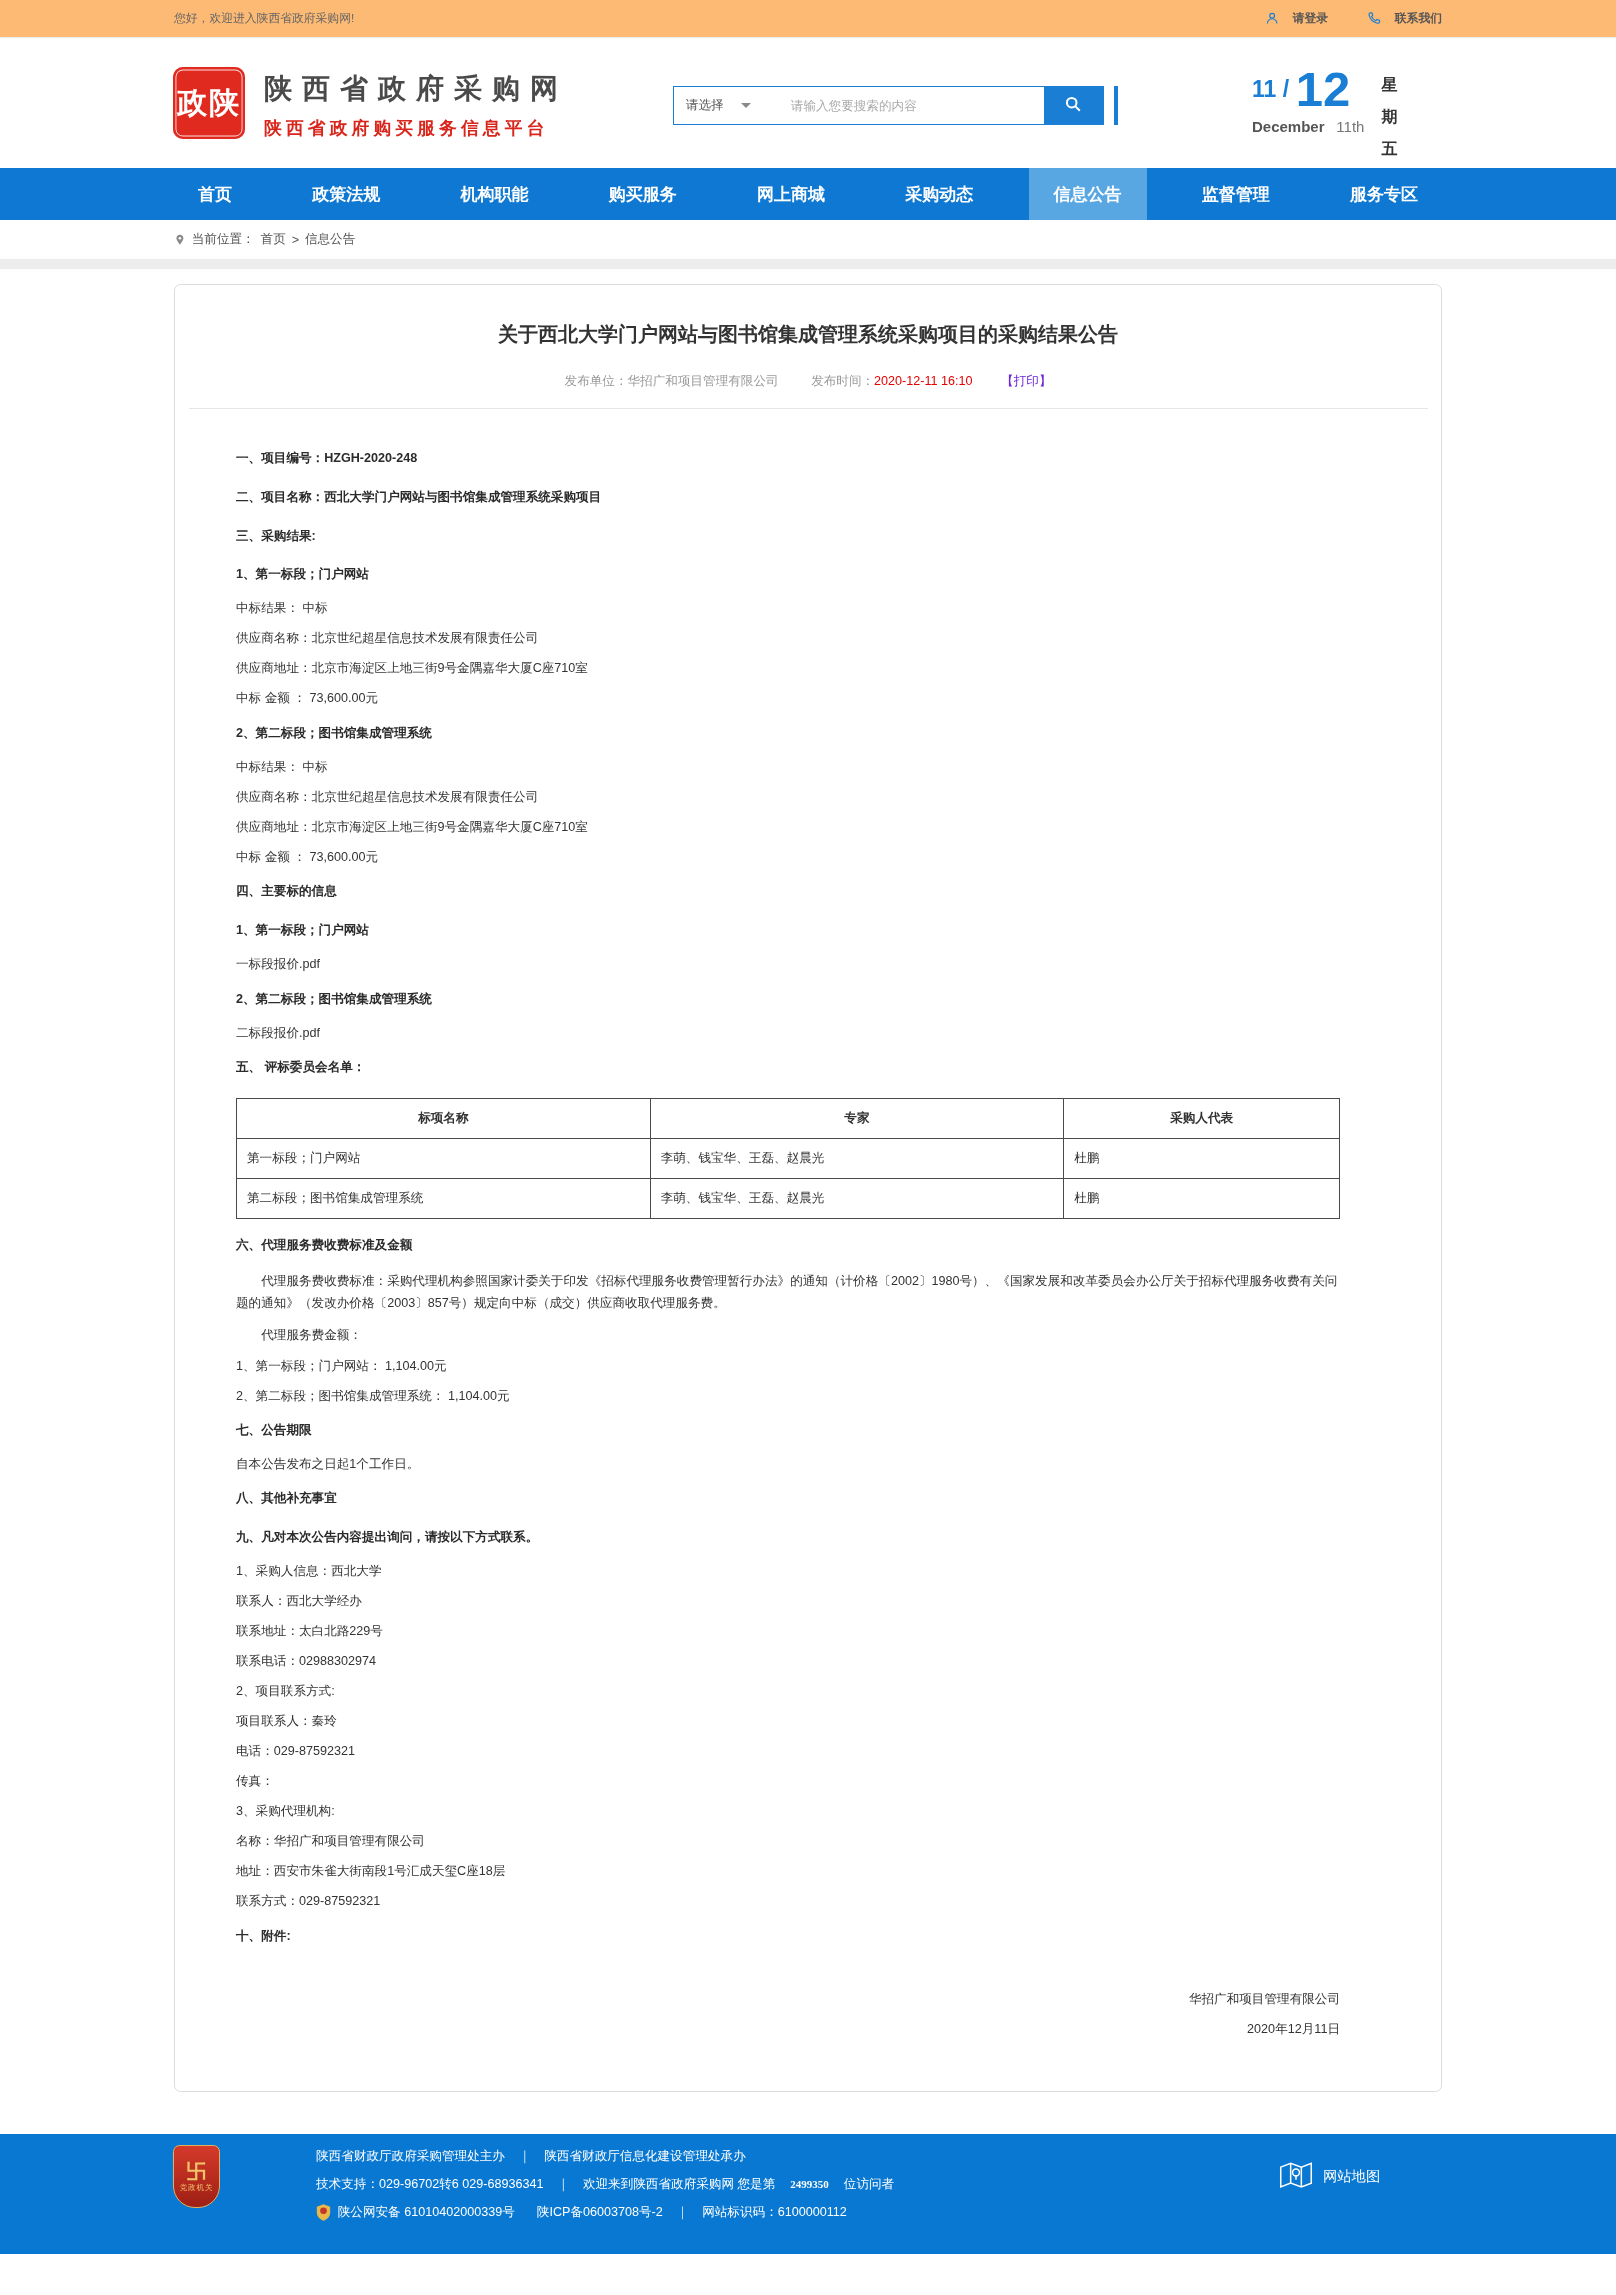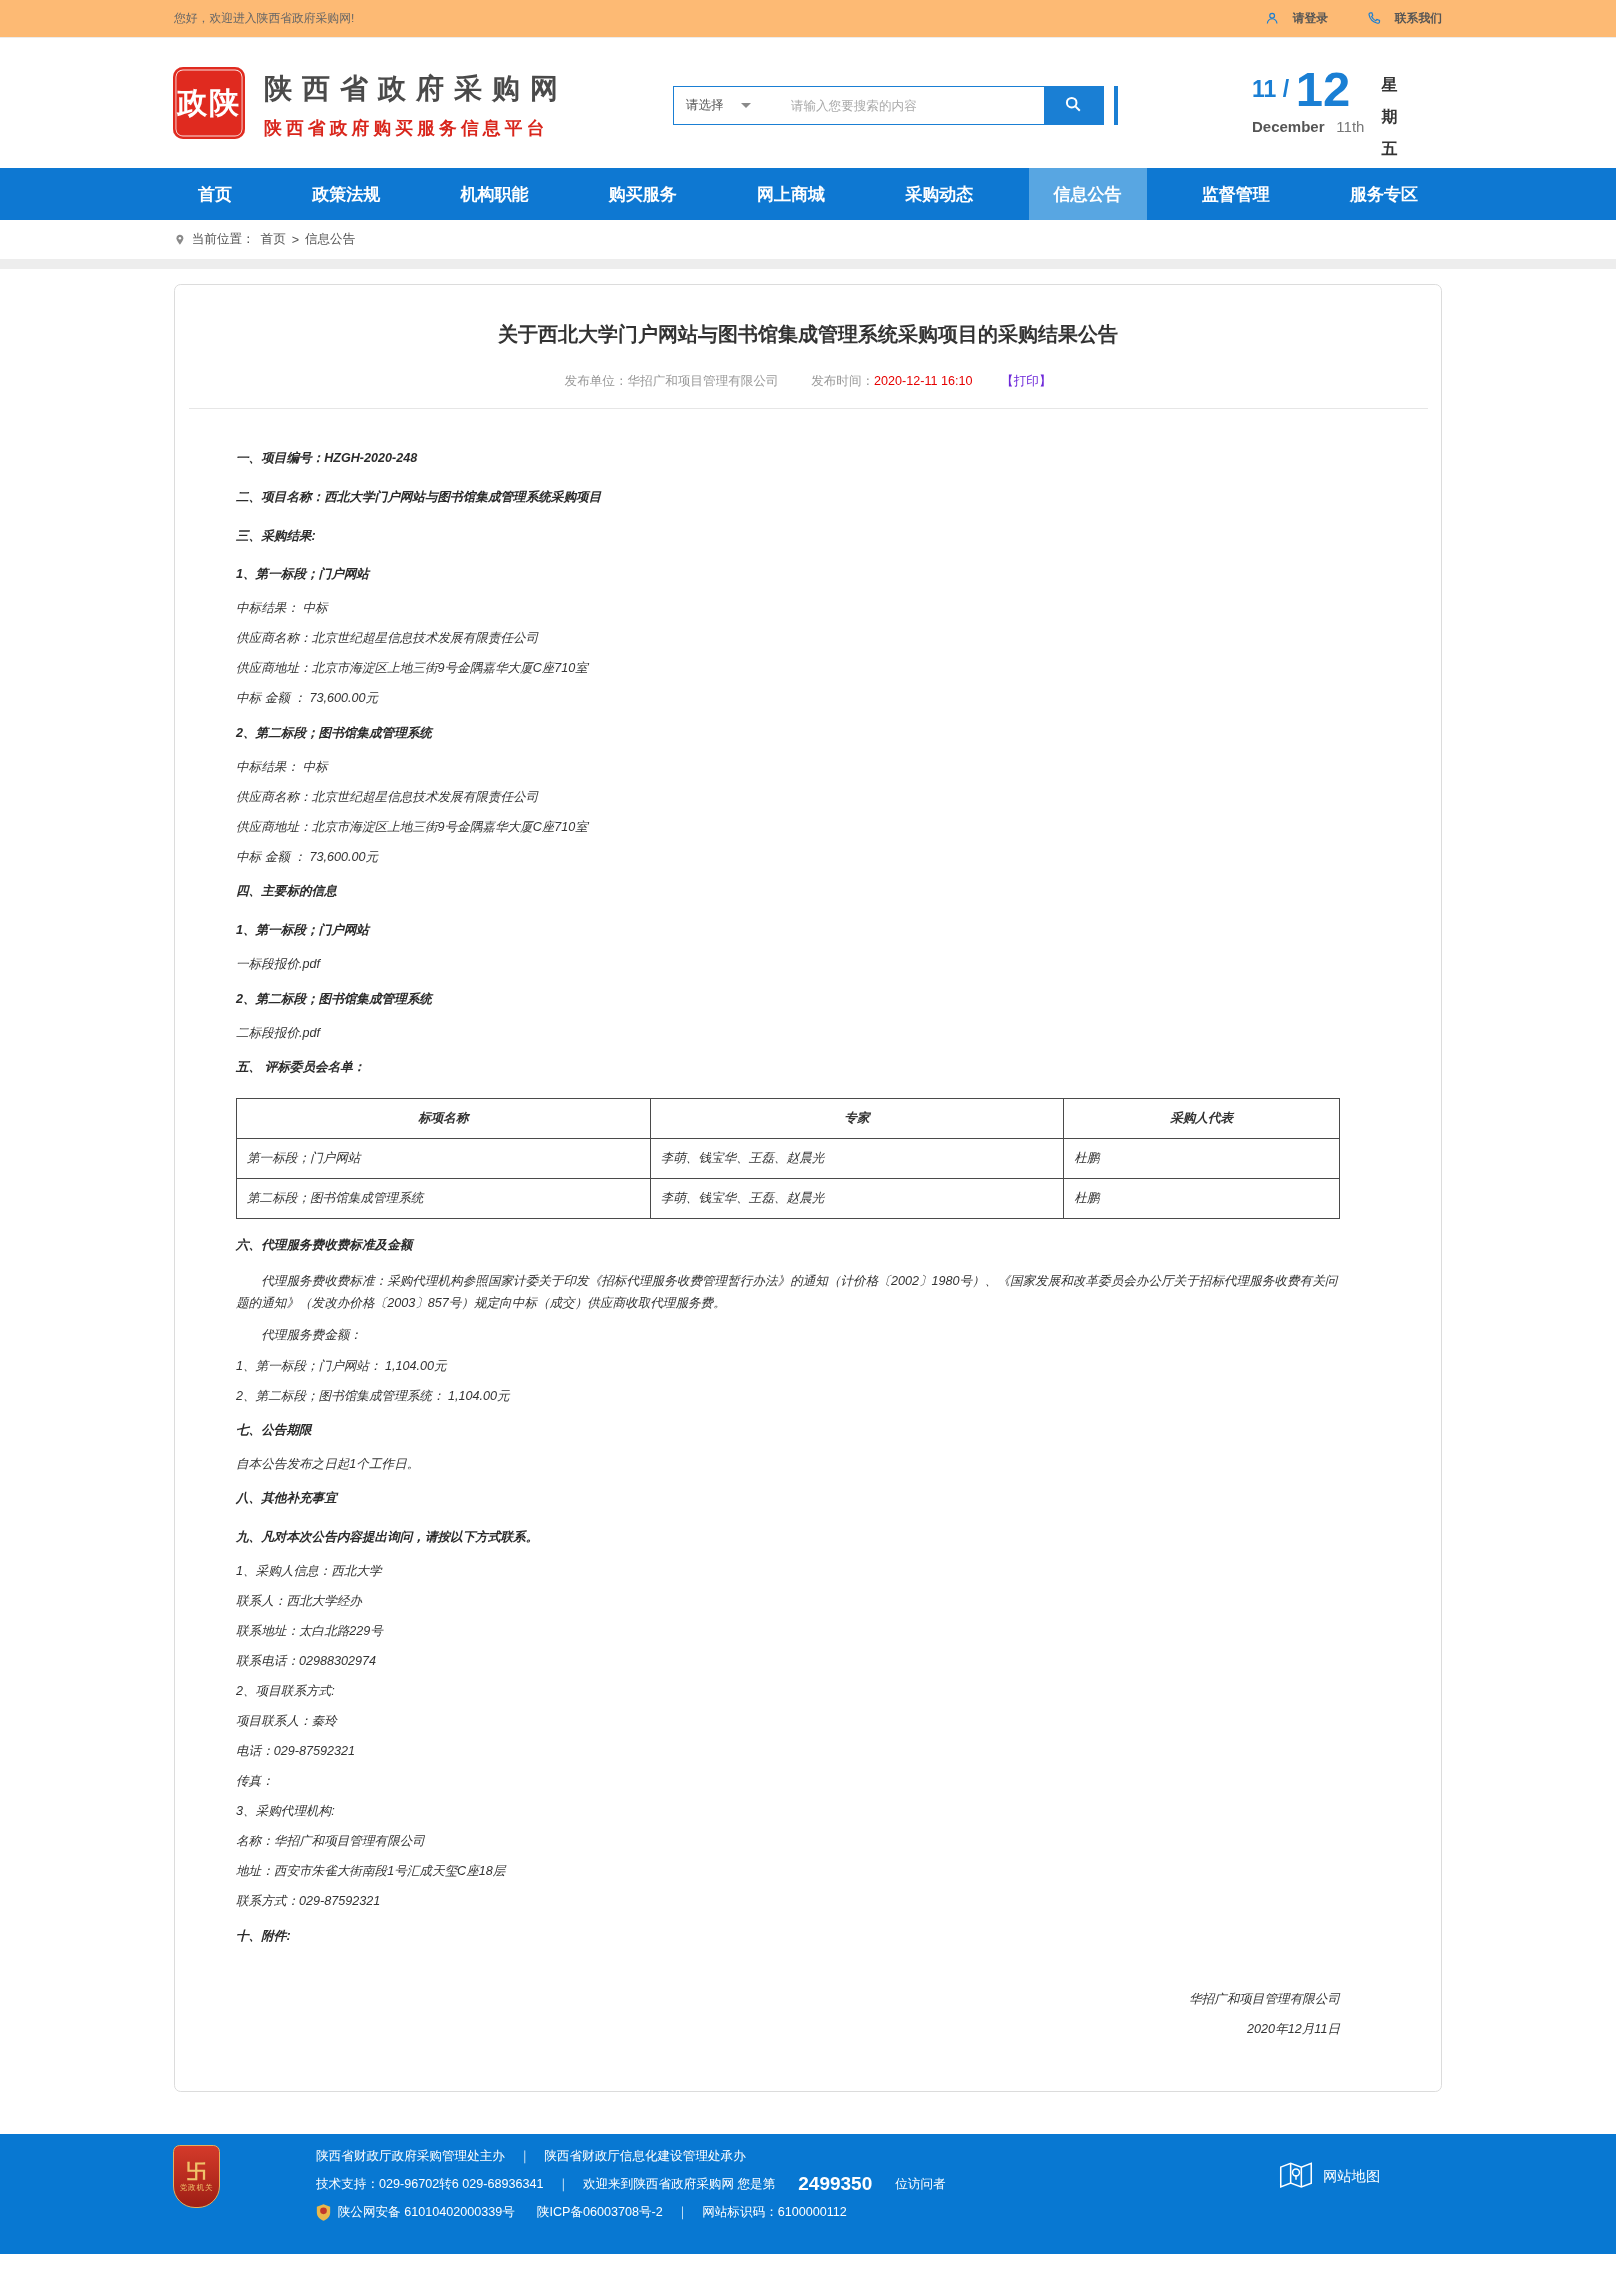--- a/index.html
+++ b/index.html
@@ -38,40 +38,40 @@
   .crumb-strip{height:10px;background:#ededed;}
   
   .main{padding:15px 174px 42px;background:#fff;}
   .card{border:0.8px solid #dcdcdc;border-radius:6.7px;background:#fff;padding:35px 0 46px;}
   .a-title{text-align:center;font-size:20px;font-weight:bold;color:#333;padding:0 76px;line-height:29px;}
   .a-meta{text-align:center;margin-top:23.6px;font-size:12.6px;color:#999;}
   .a-meta .val{margin-right:29px;color:#999;}
   .a-meta .red{color:#e60000;}
   .a-meta .print{color:#6d28d9;margin-left:25px;cursor:pointer;}
   .a-divider{border-bottom:0.8px solid #e6e6e6;margin:18.5px 13.5px 0;}
-  .a-body{margin:30px 101px 0 61px;font-size:12.6px;color:#333;font-style:italic;}
+  .a-body{margin:30px 101px 0 61px;font-size:12.6px;color:#333;}
   .ln{padding:5px 0;line-height:20px;}
   .ln.h{font-weight:bold;padding:9.3px 0;color:#2b2b2b;}
   .ln.i{text-indent:2em;line-height:22px;}
   .ln.l{cursor:pointer;}
   table.committee{width:100%;border-collapse:collapse;margin:11.8px 0 6.7px;}
   .committee th,.committee td{border:0.8px solid #4a4a4a;height:37px;font-size:12.6px;color:#333;}
   .committee th{font-weight:bold;text-align:center;}
   .committee td{padding-left:10px;text-align:left;font-weight:normal;}
   .sig{margin-top:29px;text-align:right;font-size:12.6px;color:#333;}
   .sig div{padding:6.7px 0;}
   
   .footer{height:120px;background:#0878d2;position:relative;color:#fff;font-size:12.6px;overflow:hidden;}
   .party-badge{position:absolute;left:173px;top:11.8px;width:45px;height:61px;background:linear-gradient(#d43a2a,#9e1f15);border:1.7px solid #e5b05c;border-radius:6.7px 6.7px 22px 22px;display:flex;flex-direction:column;align-items:center;justify-content:center;gap:2.5px;}
   .pb-emblem{color:#f0c36a;font-size:20px;line-height:20px;font-weight:bold;}
   .pb-text{font-size:7.6px;color:#f0c36a;letter-spacing:0.8px;}
   .f-lines{position:absolute;left:316px;top:8.4px;}
   .f-line{height:28px;display:flex;align-items:center;}
   .f-sep{margin:0 13.5px;opacity:.9;}
-  .f-count{font-size:19px;font-weight:bold;margin:0 23px;}
+  .f-count{font-size:11px;font-weight:bold;margin:0 15px;font-family:Liberation Serif, serif;}
   .f-gap{margin-left:22px;}
   .f-sitemap{position:absolute;left:1279px;top:27px;display:flex;align-items:center;gap:10px;font-size:14.3px;cursor:pointer;}
   .badge-ico{margin-right:6.7px;display:flex;align-items:center;}
 </style>
 </head>
 <body>
 
 <div class="topbar">
   <span>您好，欢迎进入陕西省政府采购网!</span>
   <div class="topbar-right">

